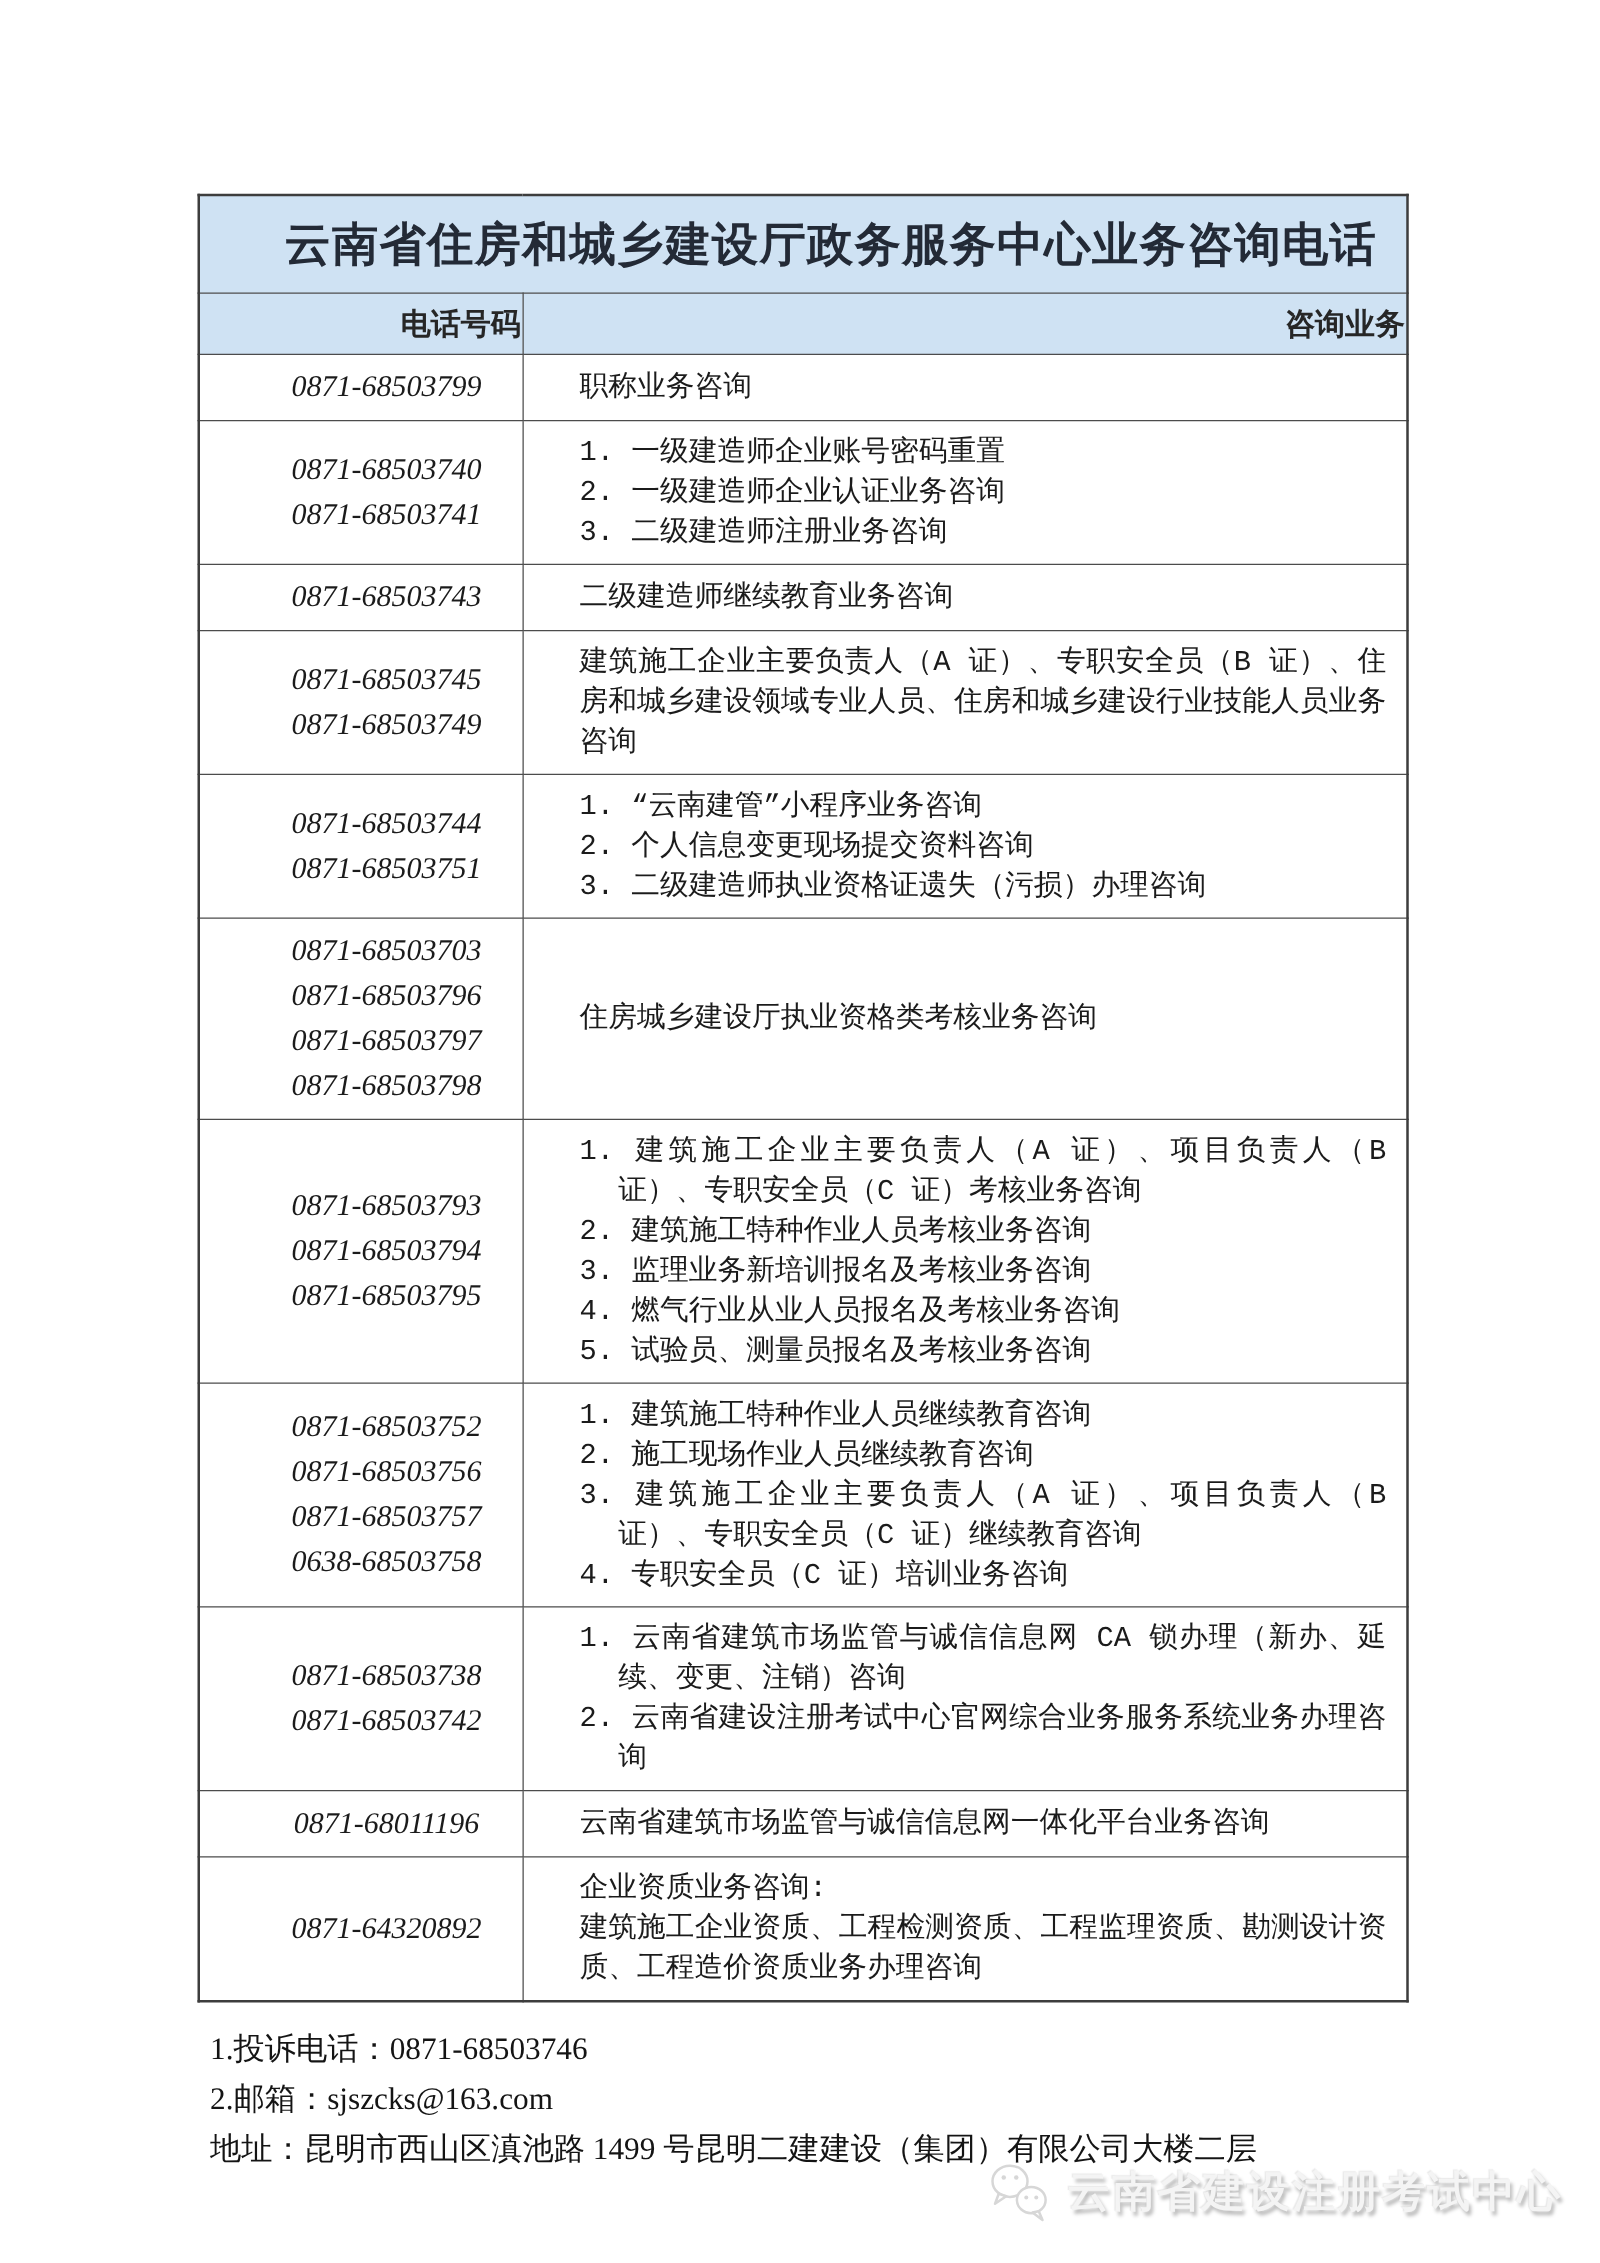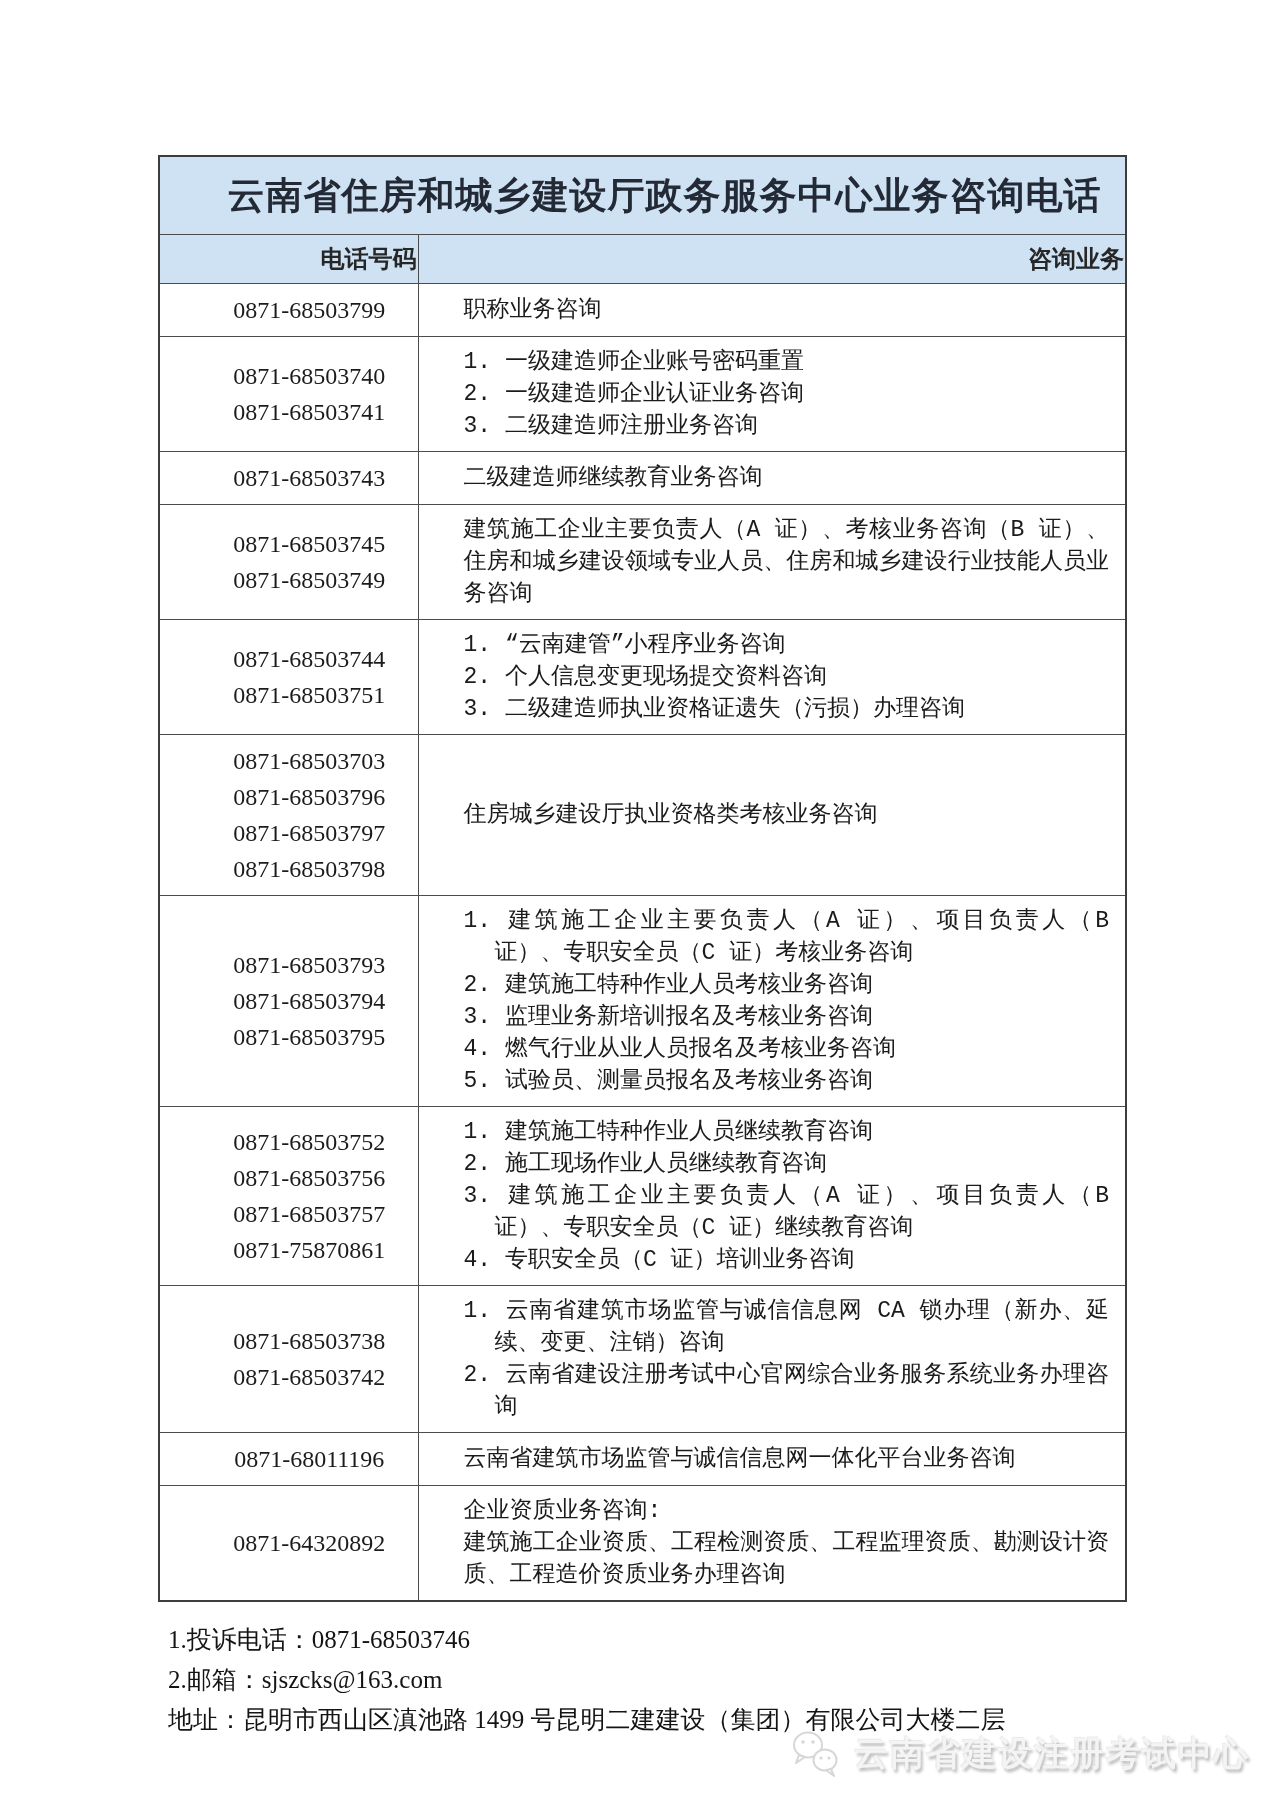--- a/index.html
+++ b/index.html
@@ -44,20 +44,21 @@
     font-weight:bold;
     color:#262626;
   }
   .phone-cell{
     text-align:center;
     font-size:24px;
     line-height:36px;
     padding:8px 4px;
     color:#1b1b1b;
     white-space:nowrap;
+    font-style:italic;
   }
   .service-cell{
     font-size:23px;
     line-height:32px;
     padding:9px 16px 9px 18px;
     color:#1b1b1b;
     font-family:Liberation Mono, monospace;
   }
   .svc-line{
     text-align:justify;
@@ -143,21 +144,21 @@
           <td class="service-cell">
             <div class="svc-line">二级建造师继续教育业务咨询</div>
           </td>
         </tr>
         <tr>
           <td class="phone-cell">
             <div>0871-68503745</div>
             <div>0871-68503749</div>
           </td>
           <td class="service-cell">
-            <div class="svc-line">建筑施工企业主要负责人（A 证）、考核业务咨询（B 证）、住房和城乡建设领域专业人员、住房和城乡建设行业技能人员业务咨询</div>
+            <div class="svc-line">建筑施工企业主要负责人（A 证）、专职安全员（B 证）、住房和城乡建设领域专业人员、住房和城乡建设行业技能人员业务咨询</div>
           </td>
         </tr>
         <tr>
           <td class="phone-cell">
             <div>0871-68503744</div>
             <div>0871-68503751</div>
           </td>
           <td class="service-cell">
             <div class="svc-line svc-num">1. “云南建管”小程序业务咨询</div>
             <div class="svc-line svc-num">2. 个人信息变更现场提交资料咨询</div>
@@ -187,21 +188,21 @@
             <div class="svc-line svc-num">3. 监理业务新培训报名及考核业务咨询</div>
             <div class="svc-line svc-num">4. 燃气行业从业人员报名及考核业务咨询</div>
             <div class="svc-line svc-num">5. 试验员、测量员报名及考核业务咨询</div>
           </td>
         </tr>
         <tr>
           <td class="phone-cell">
             <div>0871-68503752</div>
             <div>0871-68503756</div>
             <div>0871-68503757</div>
-            <div>0871-75870861</div>
+            <div>0638-68503758</div>
           </td>
           <td class="service-cell">
             <div class="svc-line svc-num">1. 建筑施工特种作业人员继续教育咨询</div>
             <div class="svc-line svc-num">2. 施工现场作业人员继续教育咨询</div>
             <div class="svc-line svc-num">3. 建筑施工企业主要负责人（A 证）、项目负责人（B 证）、专职安全员（C 证）继续教育咨询</div>
             <div class="svc-line svc-num">4. 专职安全员（C 证）培训业务咨询</div>
           </td>
         </tr>
         <tr>
           <td class="phone-cell">

